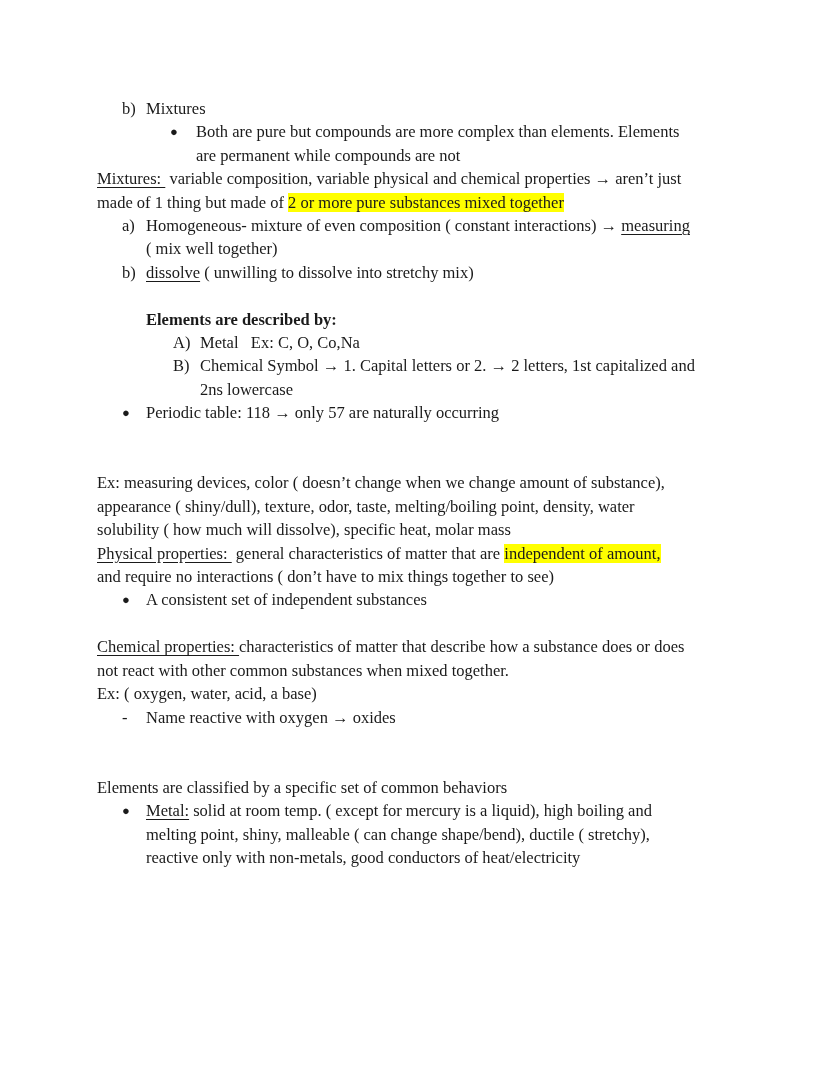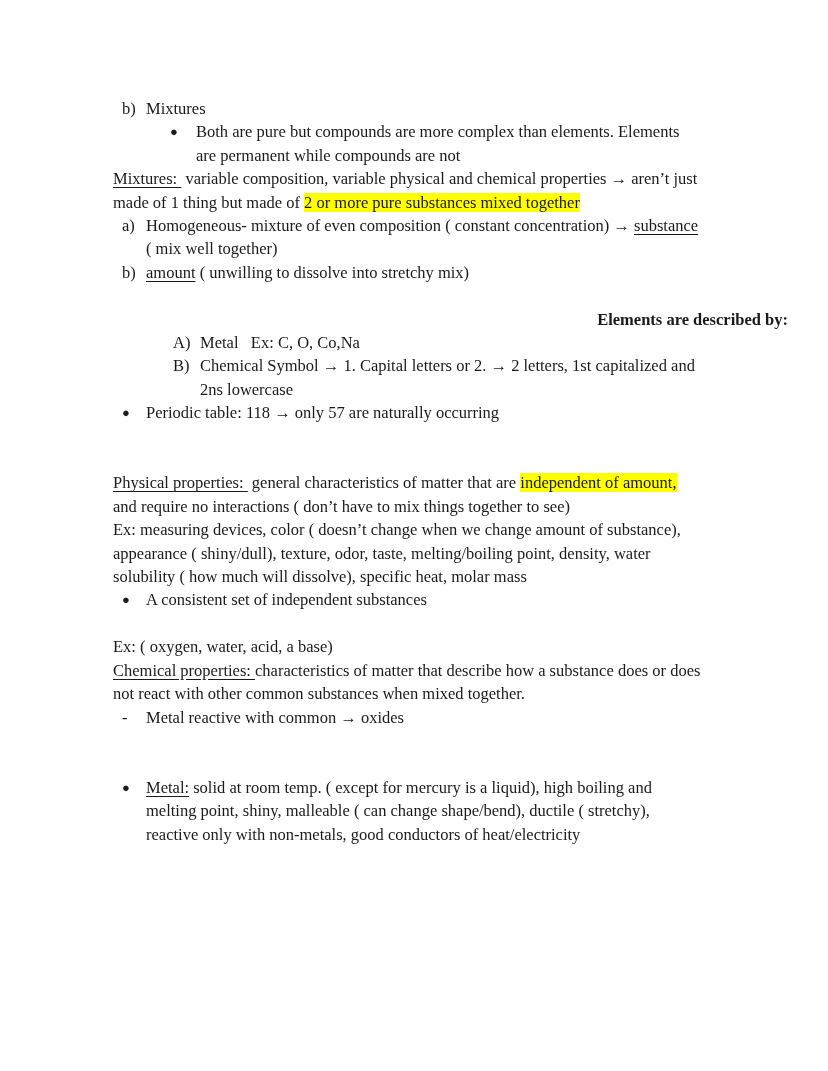--- a/index.html
+++ b/index.html
@@ -29,22 +29,22 @@
   }
   .block.blank { height: 23.4px; }
   .content {
     white-space: pre-wrap;
     flex: 1 1 auto;
     min-width: 0;
   }
   .marker { flex: 0 0 auto; }
   .marker.dot { font-size: 13px; line-height: 23.4px; }
   
-  .ind-0 { margin-left: 16px; }
-  .ind-h { margin-left: 49px; text-align: right; }
+  .ind-0 { margin-left: 0; }
+  .ind-h { margin-left: 49px; }
   .ind-1 { margin-left: 25px; }
   .ind-1 > .marker { width: 24px; }
   .ind-2 { margin-left: 73px; }
   .ind-2 > .marker { width: 26px; }
   .ind-3 { margin-left: 76px; }
   .ind-3 > .marker { width: 27px; }
   
   .u  { text-decoration: underline; text-underline-offset: 3px; }
   .b  { font-weight: bold; }
   .hl { background: var(--hl, #ffff00); text-align: center; }
@@ -62,26 +62,26 @@
         <span class="marker dot">●</span>
         <div class="content"><span>Both are pure but compounds are more complex than elements. Elements
 are permanent while compounds are not</span></div>
       </div>
       <div class="block ind-0">
         <div class="content"><span class="u">Mixtures: </span><span> variable composition, variable physical and chemical properties → aren’t just
 made of 1 thing but made of </span><span class="hl">2 or more pure substances mixed together</span></div>
       </div>
       <div class="block ind-1">
         <span class="marker">a)</span>
-        <div class="content"><span>Homogeneous- mixture of even composition ( constant concentration) → </span><span class="u">substance</span><span>
+        <div class="content"><span>Homogeneous- mixture of even composition ( constant interactions) → </span><span class="u">measuring</span><span>
 ( mix well together)</span></div>
       </div>
       <div class="block ind-1">
         <span class="marker">b)</span>
-        <div class="content"><span class="u">amount</span><span> ( unwilling to dissolve into stretchy mix)</span></div>
+        <div class="content"><span class="u">dissolve</span><span> ( unwilling to dissolve into stretchy mix)</span></div>
       </div>
       <div class="block blank"></div>
       <div class="block ind-h">
         <div class="content"><span class="b">Elements are described by:</span></div>
       </div>
       <div class="block ind-3">
         <span class="marker">A)</span>
         <div class="content"><span>Metal   Ex: C, O, Co,Na</span></div>
       </div>
       <div class="block ind-3">
@@ -89,46 +89,49 @@
         <div class="content"><span>Chemical Symbol → 1. Capital letters or 2. → 2 letters, 1st capitalized and
 2ns lowercase</span></div>
       </div>
       <div class="block ind-1">
         <span class="marker dot">●</span>
         <div class="content"><span>Periodic table: 118 → only 57 are naturally occurring</span></div>
       </div>
       <div class="block blank"></div>
       <div class="block blank"></div>
       <div class="block ind-0">
-        <div class="content"><span class="u">Physical properties: </span><span> general characteristics of matter that are </span><span class="hl">independent of amount,</span><span>
-and require no interactions ( don’t have to mix things together to see)</span></div>
-      </div>
-      <div class="block ind-0">
         <div class="content"><span>Ex: measuring devices, color ( doesn’t change when we change amount of substance),
 appearance ( shiny/dull), texture, odor, taste, melting/boiling point, density, water
 solubility ( how much will dissolve), specific heat, molar mass</span></div>
+      </div>
+      <div class="block ind-0">
+        <div class="content"><span class="u">Physical properties: </span><span> general characteristics of matter that are </span><span class="hl">independent of amount,</span><span>
+and require no interactions ( don’t have to mix things together to see)</span></div>
       </div>
       <div class="block ind-1">
         <span class="marker dot">●</span>
         <div class="content"><span>A consistent set of independent substances</span></div>
       </div>
       <div class="block blank"></div>
       <div class="block ind-0">
-        <div class="content"><span>Ex: ( oxygen, water, acid, a base)</span></div>
-      </div>
-      <div class="block ind-0">
         <div class="content"><span class="u">Chemical properties: </span><span>characteristics of matter that describe how a substance does or does
 not react with other common substances when mixed together.</span></div>
       </div>
+      <div class="block ind-0">
+        <div class="content"><span>Ex: ( oxygen, water, acid, a base)</span></div>
+      </div>
       <div class="block ind-1">
         <span class="marker">-</span>
-        <div class="content"><span>Metal reactive with common → oxides</span></div>
+        <div class="content"><span>Name reactive with oxygen → oxides</span></div>
       </div>
       <div class="block blank"></div>
       <div class="block blank"></div>
+      <div class="block ind-0">
+        <div class="content"><span>Elements are classified by a specific set of common behaviors</span></div>
+      </div>
       <div class="block ind-1">
         <span class="marker dot">●</span>
         <div class="content"><span class="u">Metal:</span><span> solid at room temp. ( except for mercury is a liquid), high boiling and
 melting point, shiny, malleable ( can change shape/bend), ductile ( stretchy),
 reactive only with non-metals, good conductors of heat/electricity</span></div>
       </div>
     </div>
 </div>
 
 </body></html>

